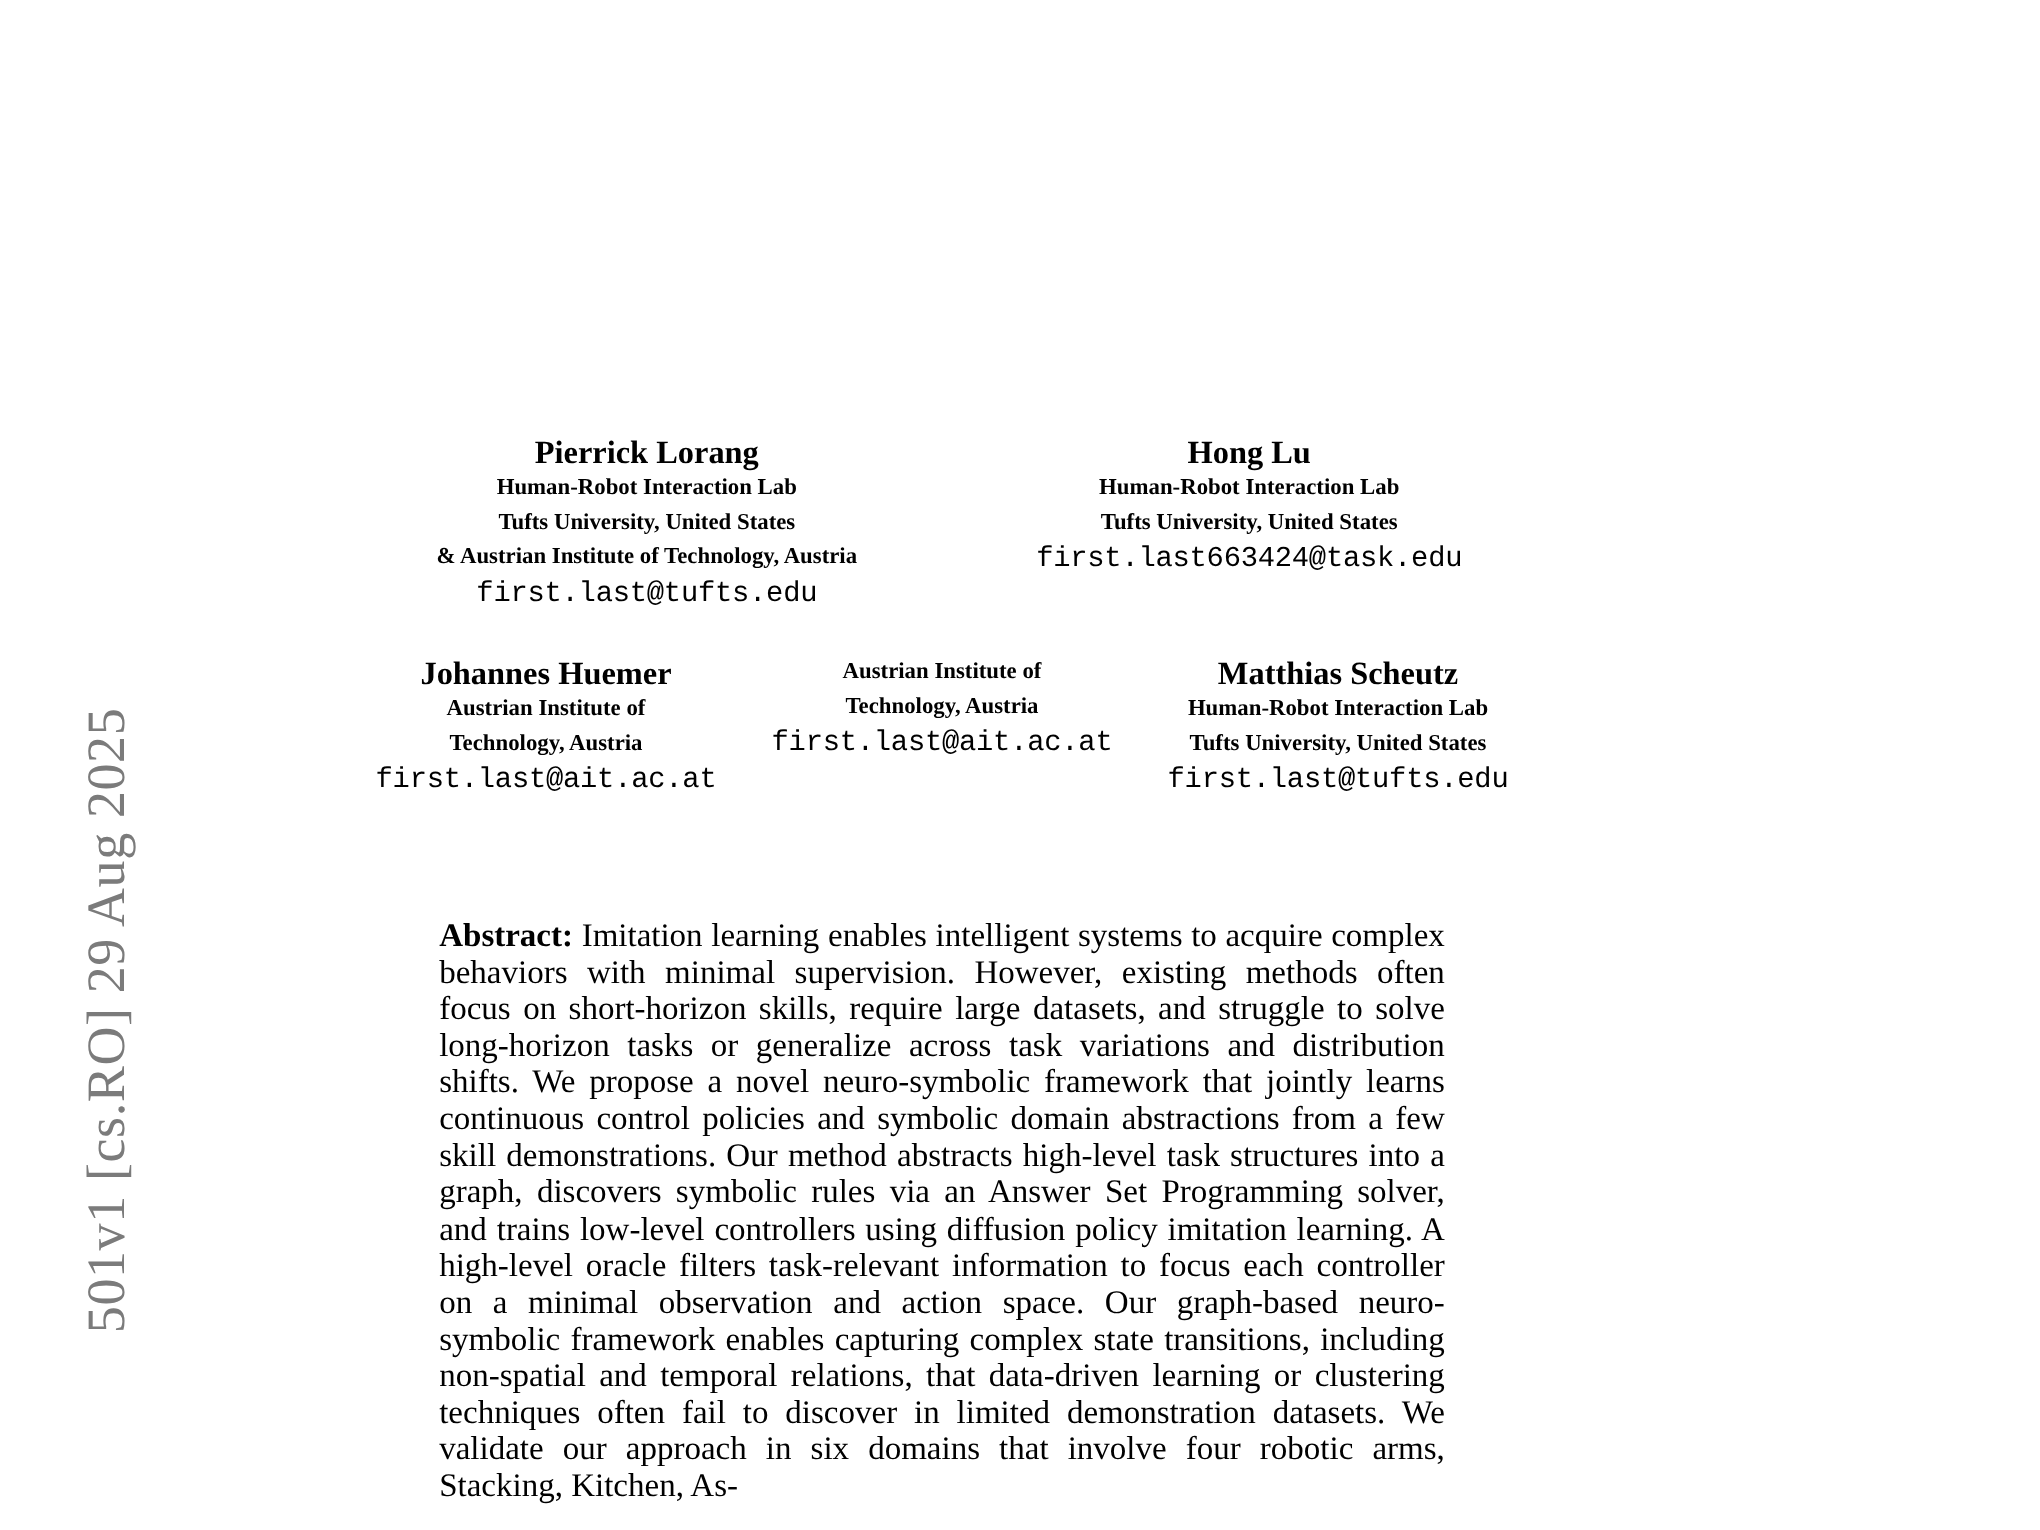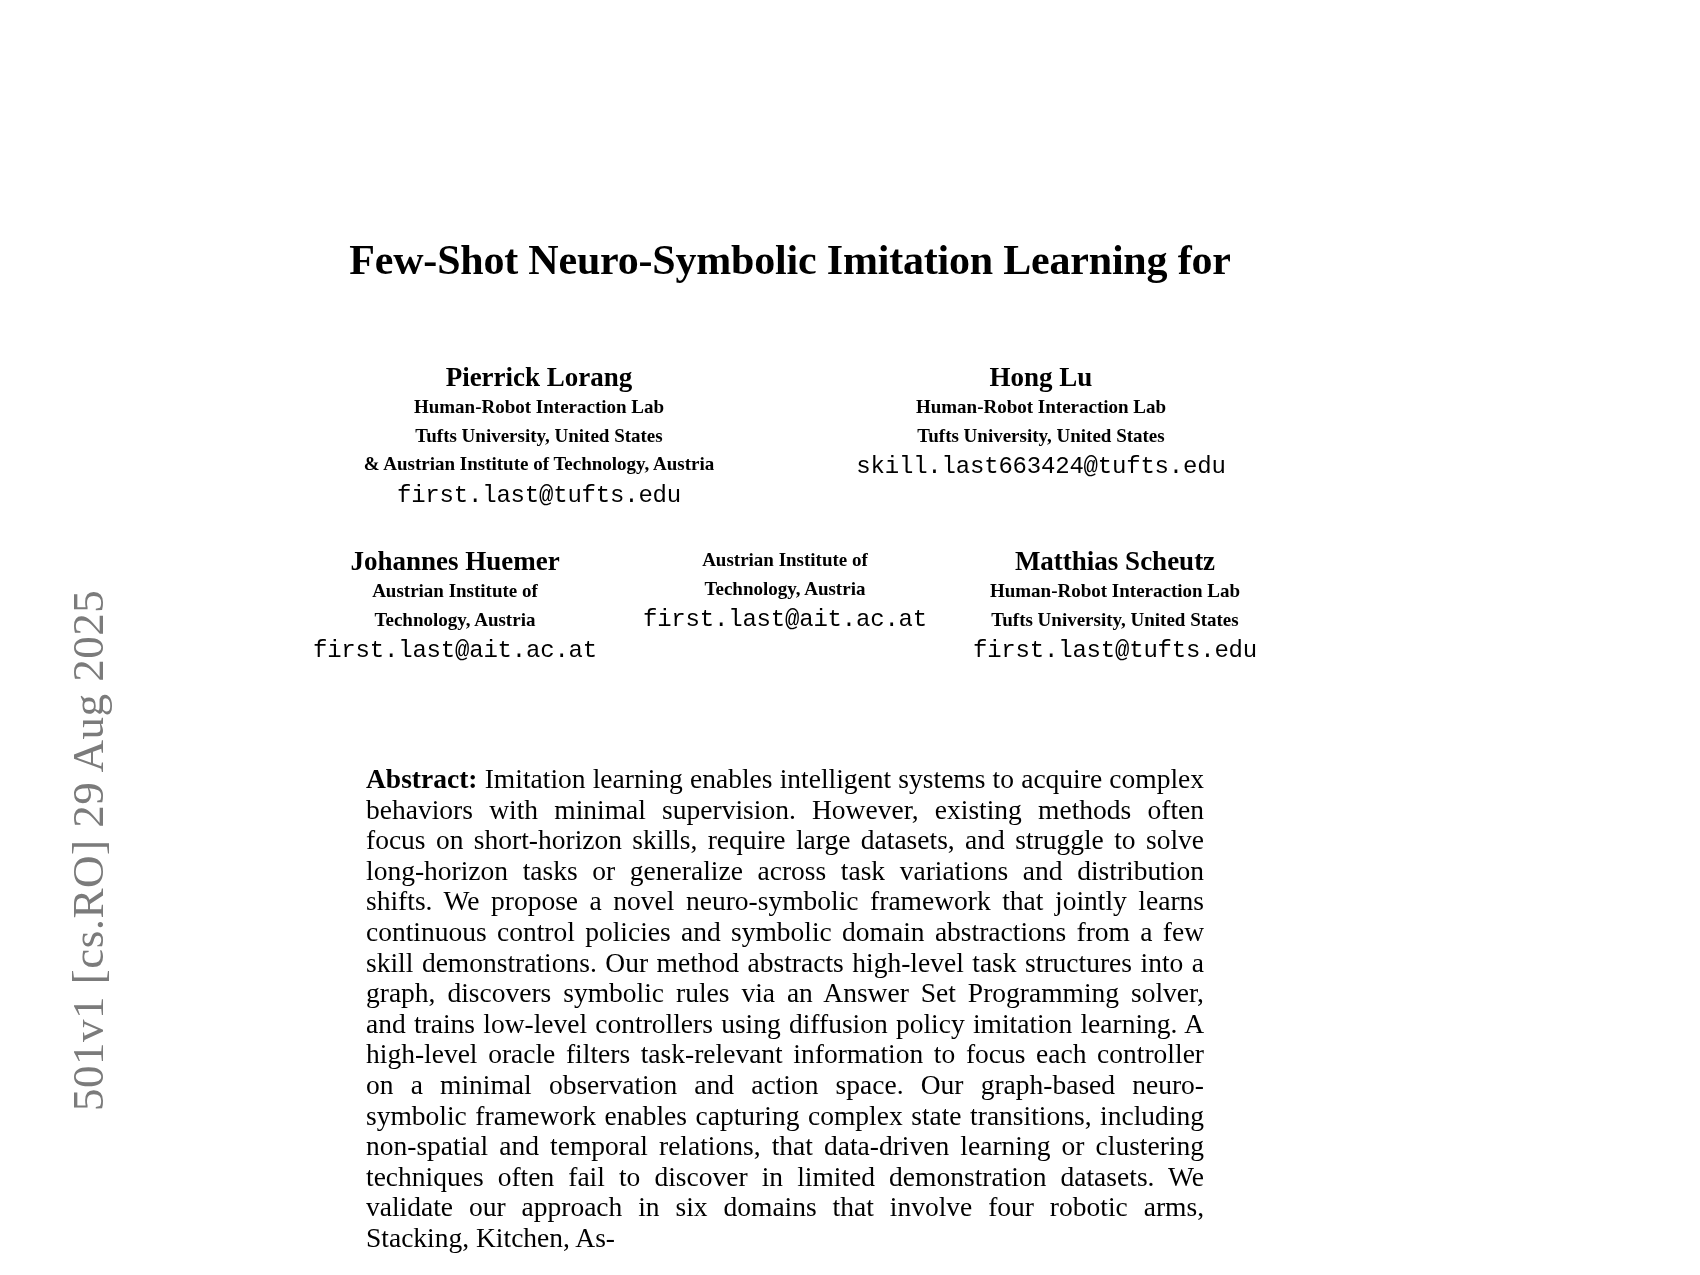--- a/index.html
+++ b/index.html
@@ -126,38 +126,37 @@
 </head>
 <body>
 
 <div id="arxiv-stamp">
   <span>501v1  [cs.RO]  29 Aug 2025</span>
 </div>
 
 <div id="page">
 
   <h1 id="title">
-    <span class="line">Few-Shot Neuro-Symbolic Imitation Learning for</span>
   </h1>
 
   <div id="authors-row-1">
 
     <div class="author">
       <span class="author-name">Pierrick Lorang</span>
       <span class="author-aff">Human-Robot Interaction Lab</span>
       <span class="author-aff">Tufts University, United States</span>
       <span class="author-aff">&amp; Austrian Institute of Technology, Austria</span>
       <span class="author-email">first.last@tufts.edu</span>
     </div>
 
     <div class="author">
       <span class="author-name">Hong Lu</span>
       <span class="author-aff">Human-Robot Interaction Lab</span>
       <span class="author-aff">Tufts University, United States</span>
-      <span class="author-email">skill.last663424@tufts.edu</span>
+      <span class="author-email">first.last663424@task.edu</span>
     </div>
 
   </div>
 
   <div id="authors-row-2">
 
     <div class="author">
       <span class="author-name">Johannes Huemer</span>
       <span class="author-aff">Austrian Institute of</span>
       <span class="author-aff">Technology, Austria</span>

